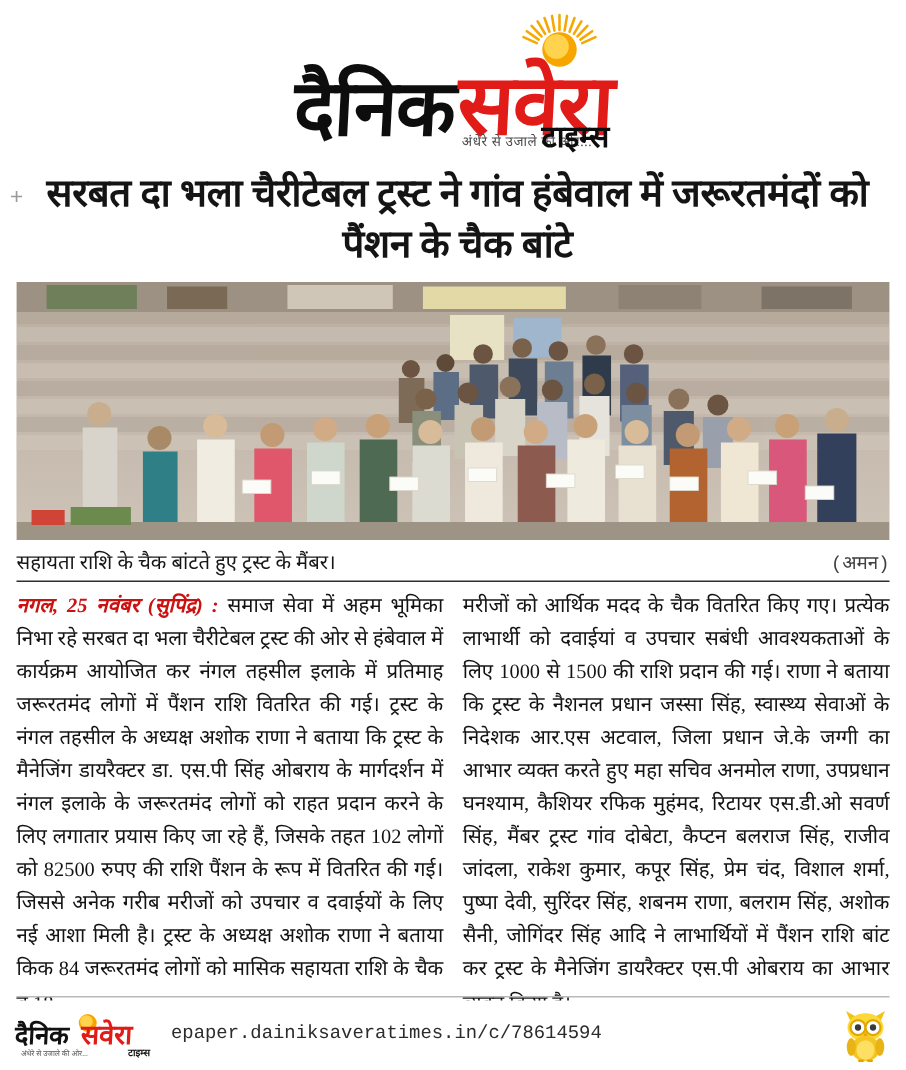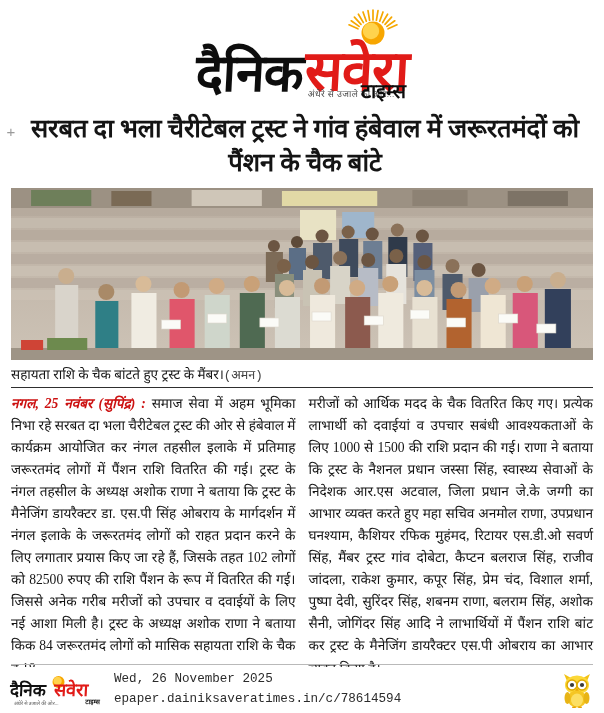--- a/index.html
+++ b/index.html
@@ -121,20 +121,21 @@
     position: relative;
     width: 100%;
     height: 172px;
     overflow: hidden;
     background: #cfc6bb;
   }
   .photo svg { display: block; width: 100%; height: 100%; }
 
   .caption-row {
     display: flex;
+    justify-content: space-between;
     align-items: baseline;
     margin: 5px 0 0 0;
     padding-bottom: 4px;
   }
   .caption-text {
     font-family: "Liberation Serif", serif;
     font-size: 13.5px;
     color: #161616;
   }
   .caption-credit {
@@ -445,21 +446,20 @@
         <circle cx="10.5" cy="9" r="6" fill="#f7a600"></circle>
         <circle cx="9.6" cy="8" r="4.2" fill="#ffd34d"></circle>
       </svg>
     </span>
     <span class="f-logo-2">सवेरा</span>
     <span class="f-tag">अंधेरे से उजाले की ओर...</span>
     <span class="f-times">टाइम्स</span>
   </div>
 
   <div class="footer-meta">
-    <div>Wed, 26 November 2025</div>
     <div class="url">epaper.dainiksaveratimes.in/c/78614594</div>
   </div>
 
   <div class="owl">
     <svg viewBox="0 0 34 36" xmlns="http://www.w3.org/2000/svg" aria-hidden="true">
 
       <path d="M7 9 L4 2 L11 6 Z" fill="#f2c215"></path>
       <path d="M27 9 L30 2 L23 6 Z" fill="#f2c215"></path>
 
       <ellipse cx="17" cy="13" rx="12" ry="9.5" fill="#fcd838"></ellipse>

